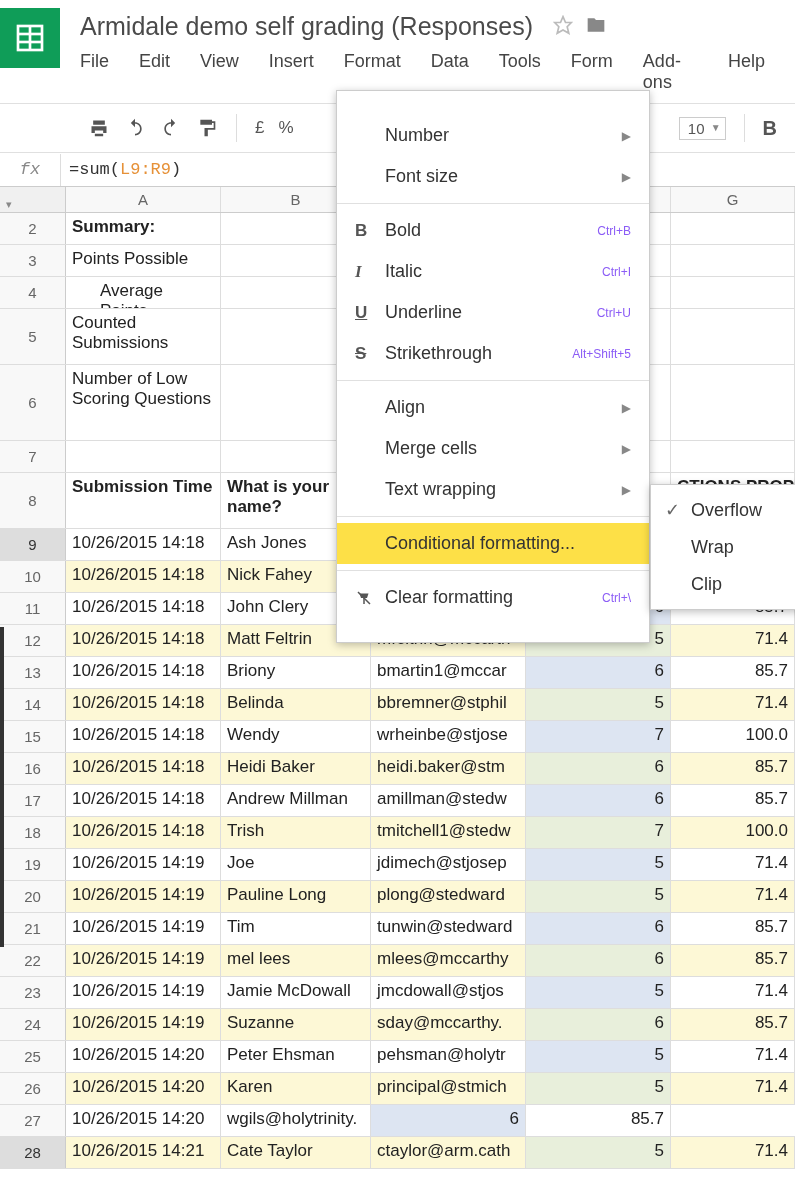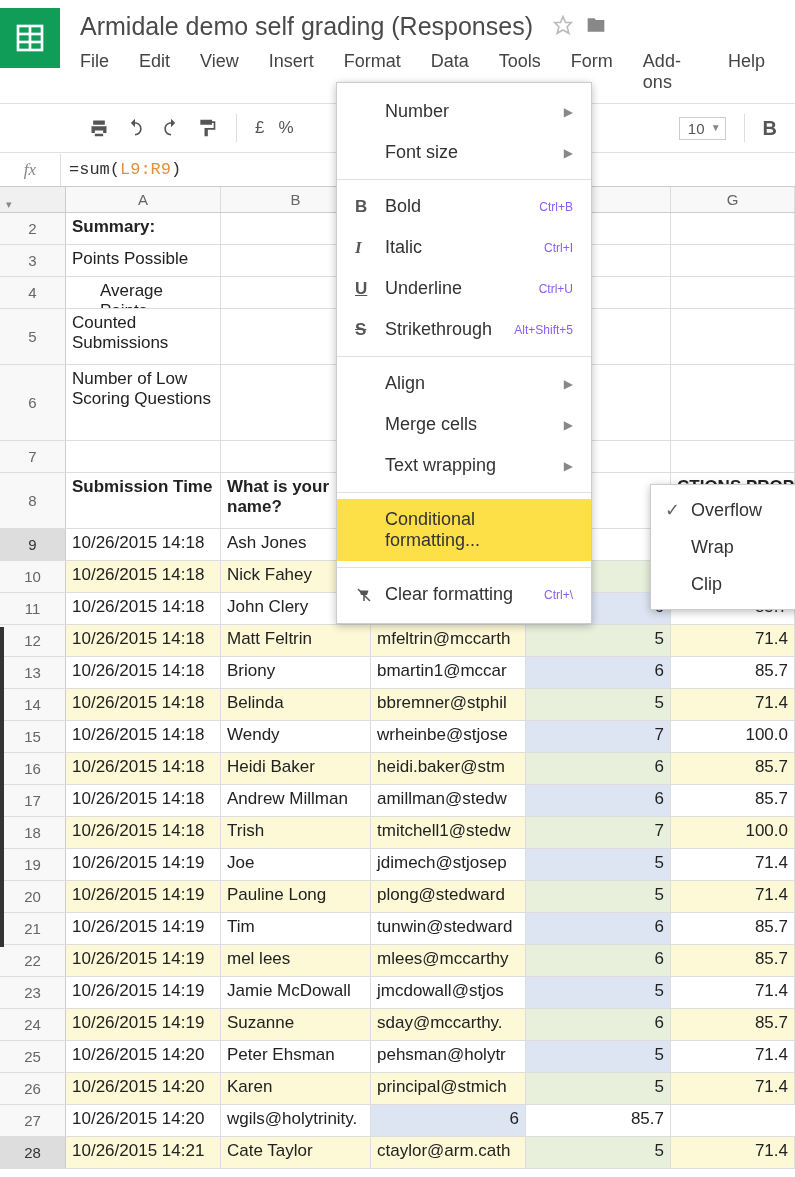--- a/index.html
+++ b/index.html
@@ -74,21 +74,21 @@
     height: 34px;
     border-bottom: 1px solid #ccc;
     font-family: "Courier New", monospace;
     font-size: 17px;
   }
   .formula-bar .fx {
     width: 60px;
     text-align: center;
     color: #888;
     font-style: italic;
-    font-family: Liberation Serif, serif;
+    font-family: Liberation Mono, monospace;
   }
   .formula-bar .formula-text { padding-left:8px; border-left:1px solid #ddd; line-height:32px;}
   .formula-bar .ref { color: #e69138; }
   .sheet { position: relative; }
   .col-headers {
     display: grid;
     grid-template-columns: 66px 155px 150px 155px 145px 124px;
     background: #f8f8f8;
     border-bottom: 1px solid #ccc;
     height: 26px;
@@ -147,28 +147,28 @@
   }
   .black-strip {
     position:absolute;
     left:0; top: 440px;
     width:4px; height:320px;
     background:#333;
   }
   
   .dropdown {
     position: absolute;
-    top: 82px;
+    top: 90px;
     left: 336px;
-    width: 256px;
+    width: 314px;
     background: #fff;
     border: 1px solid #ccc;
     box-shadow: 0 2px 8px rgba(0,0,0,0.25);
     z-index: 100;
-    padding: 8px 0;
+    padding: 24px 0;
   }
   .dd-item {
     display: flex;
     align-items: center;
     padding: 10px 18px 10px 18px;
     font-size: 18px;
     color: #333;
     cursor: pointer;
     position: relative;
   }

